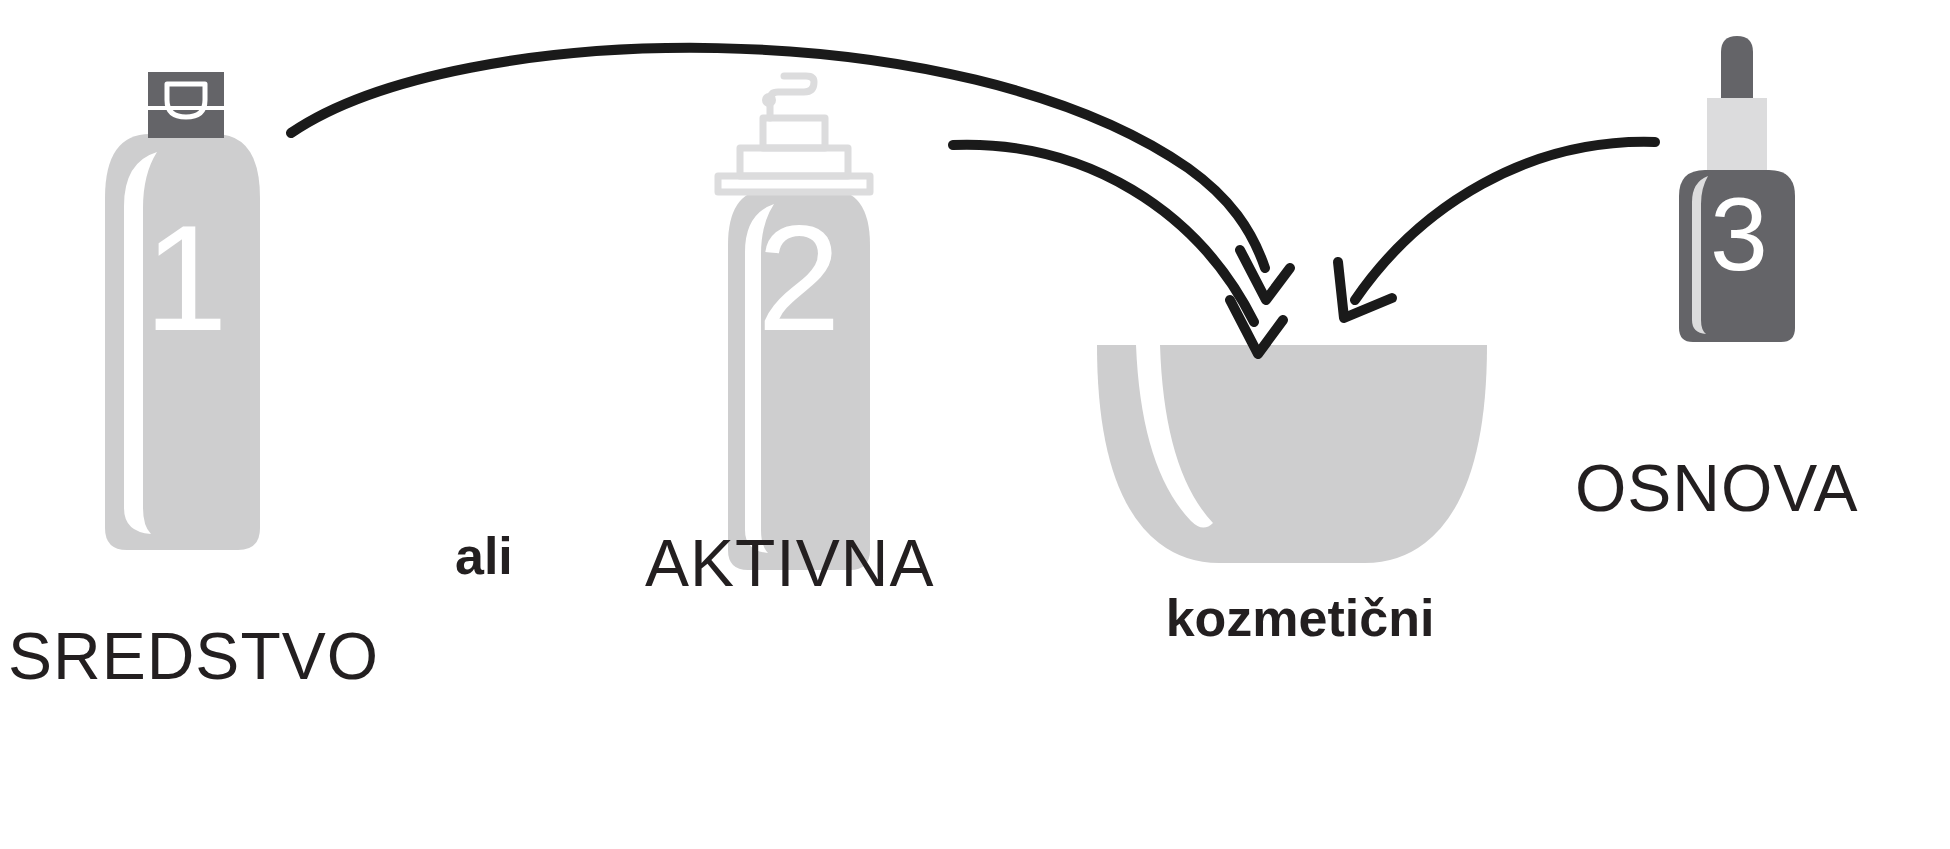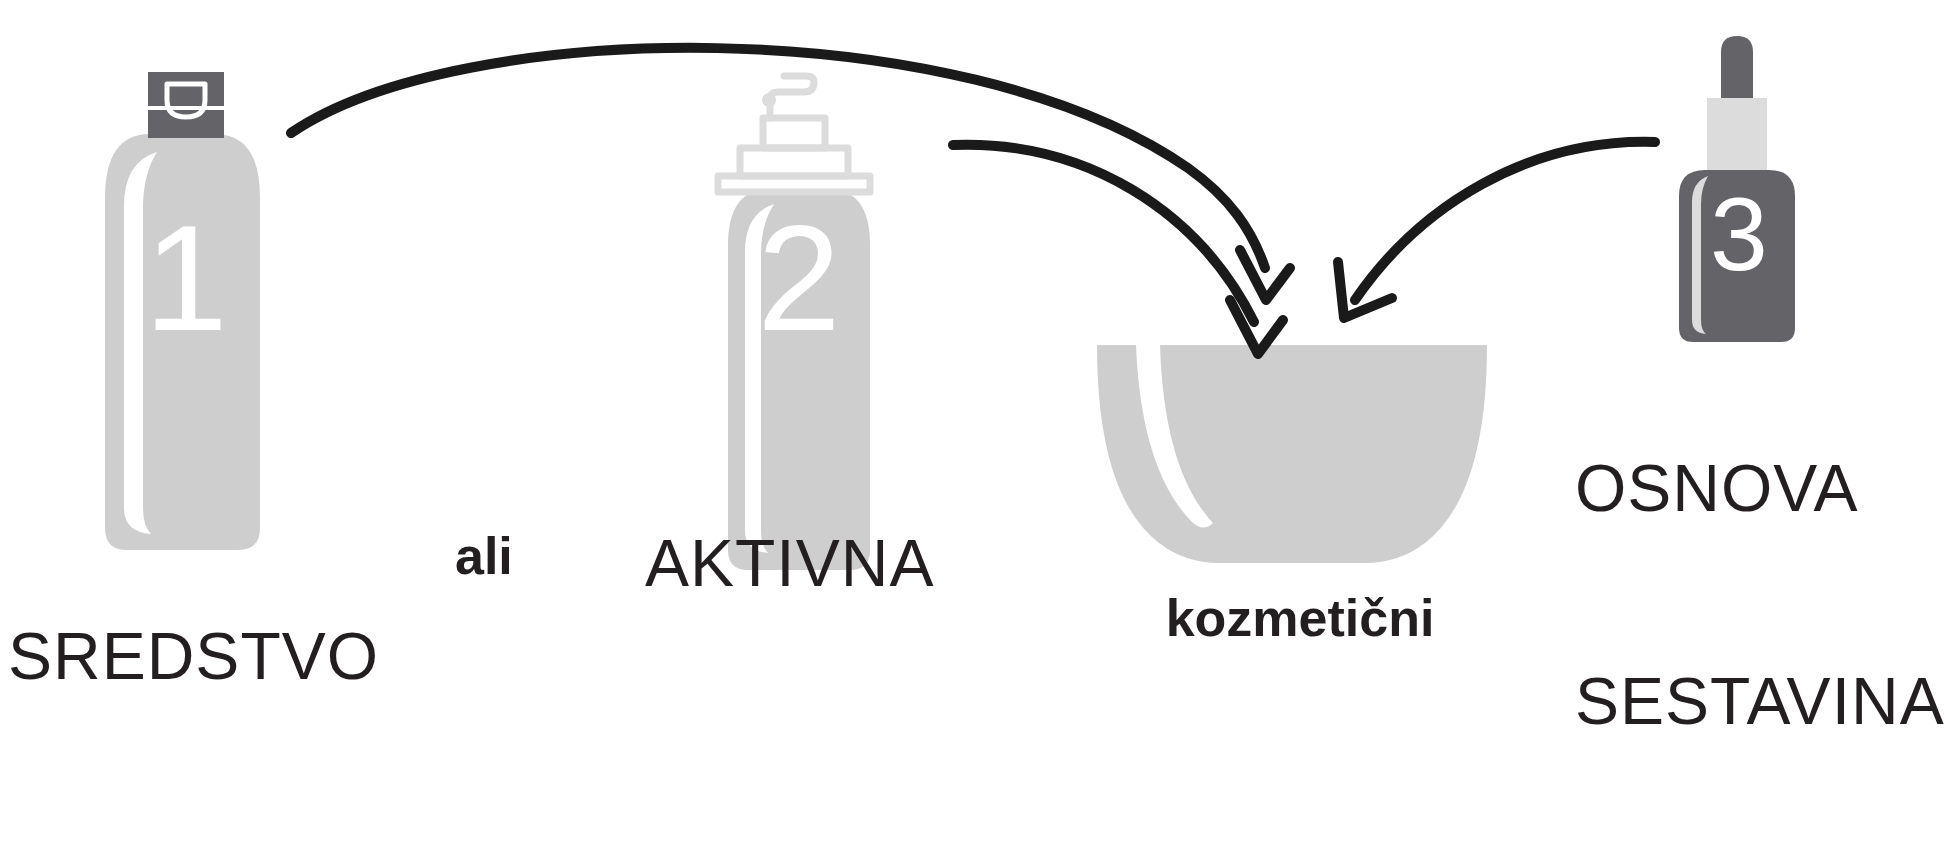--- a/index.html
+++ b/index.html
@@ -153,16 +153,15 @@
 
   <div class="caption thin cap-base">AKTIVNA</div>
 
   <div class="caption bold cap-product">
     <div>kozmetični</div>
     
   </div>
 
   <div class="caption thin cap-active">
     <div>OSNOVA</div>
-    <div>SESTAVINA</div>
   </div>
 
 </div>
 
 </body></html>

